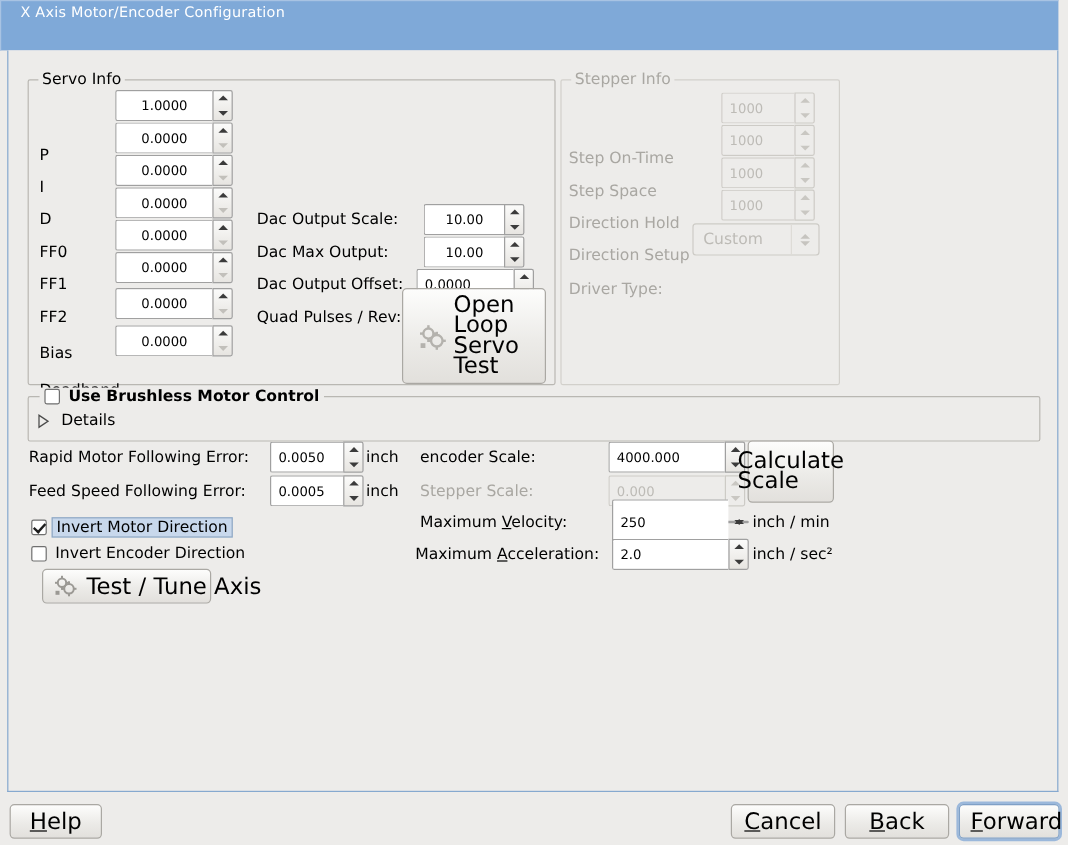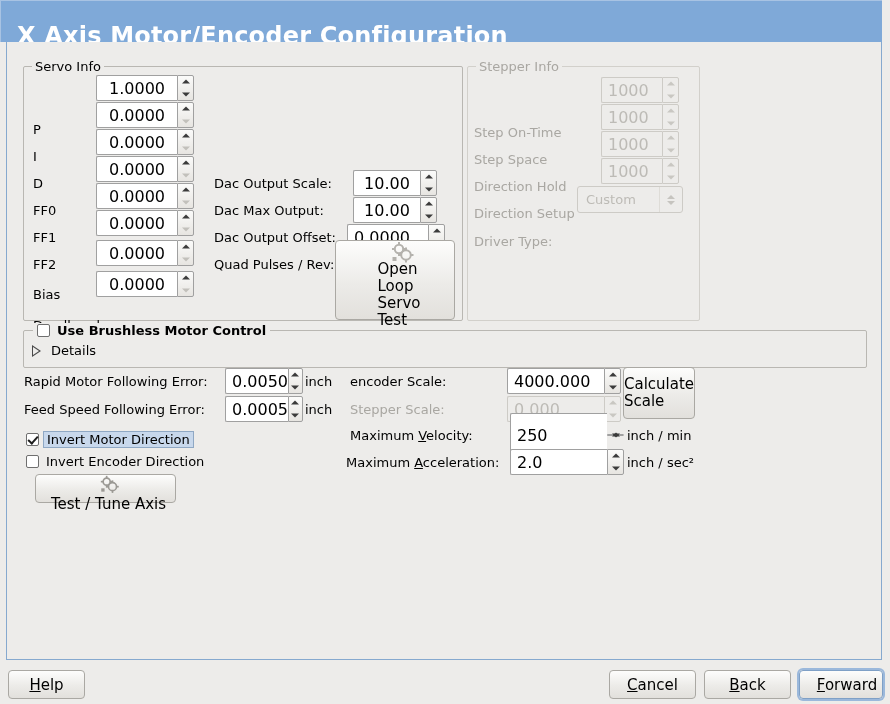--- a/index.html
+++ b/index.html
@@ -15,22 +15,22 @@
 
   
   .titlebar {
     position: absolute; left: 0; top: 0; width: 882px; height: 42px;
     background: #7fa9d8;
     box-sizing: border-box;
     border-top: 1px solid #a8c3e3;
     border-left: 1px solid #a8c3e3;
   }
   .titlebar .title {
-    position: absolute; left: 16px; top: 21px;
-    font-size: 24px; font-weight: bold; color: #ffffff;
+    position: absolute; left: 16px; top: 2px;
+    font-size: 12px; font-weight: normal; color: #ffffff;
     letter-spacing: .2px;
     white-space: nowrap;
   }
 
   
   .page {
     position: absolute; left: 6px; top: 42px; width: 876px; height: 618px;
     background: #edecea;
     box-sizing: border-box;
     border: 1px solid #86a9cf;
@@ -63,21 +63,21 @@
   .spin { position: absolute; box-sizing: border-box; display: flex; height: 26px; }
   .spin .entry {
     flex: 1 1 auto;
     box-sizing: border-box;
     background: #ffffff;
     border: 1px solid #a0a0a0;
     border-right: none;
     border-radius: 2px 0 0 2px;
     display: flex; align-items: center;
     padding: 12px 6px;
-    font-size: 16px;
+    font-size: 11px;
     color: #000;
     overflow: hidden;
   }
   .spin .entry.center { justify-content: center; }
   .spin .entry.left { justify-content: flex-start; }
   .spin .btns {
     width: 17px;
     box-sizing: border-box;
     border: 1px solid #a0a0a0;
     border-radius: 0 2px 2px 0;
@@ -152,25 +152,24 @@
     padding: 0px 3px;
     margin-left: 4px;
   }
 
   
   .btn {
     position: absolute; box-sizing: border-box;
     background: linear-gradient(to bottom,#fdfdfc 0%,#ecebe8 55%,#e2e0dc 100%);
     border: 1px solid #aaa8a3;
     border-radius: 4px;
-    font-size: 15px;
+    font-size: 19px;
     color: #000;
     display: flex; align-items: center; justify-content: center;
     white-space: nowrap;
-    flex-direction: column;
   }
   .btn.focusring { box-shadow: 0 0 0 2px #9bb8db; border-color:#7fa0c6;padding-left:12px; }
   .btn u { text-decoration: underline; }
   .btn .stack { display:flex; flex-direction:column; line-height:17px; }
 
   
   .gears { position: relative; width: 22px; height: 20px; flex: none; }
   .gears svg { display:block; }
 
   

